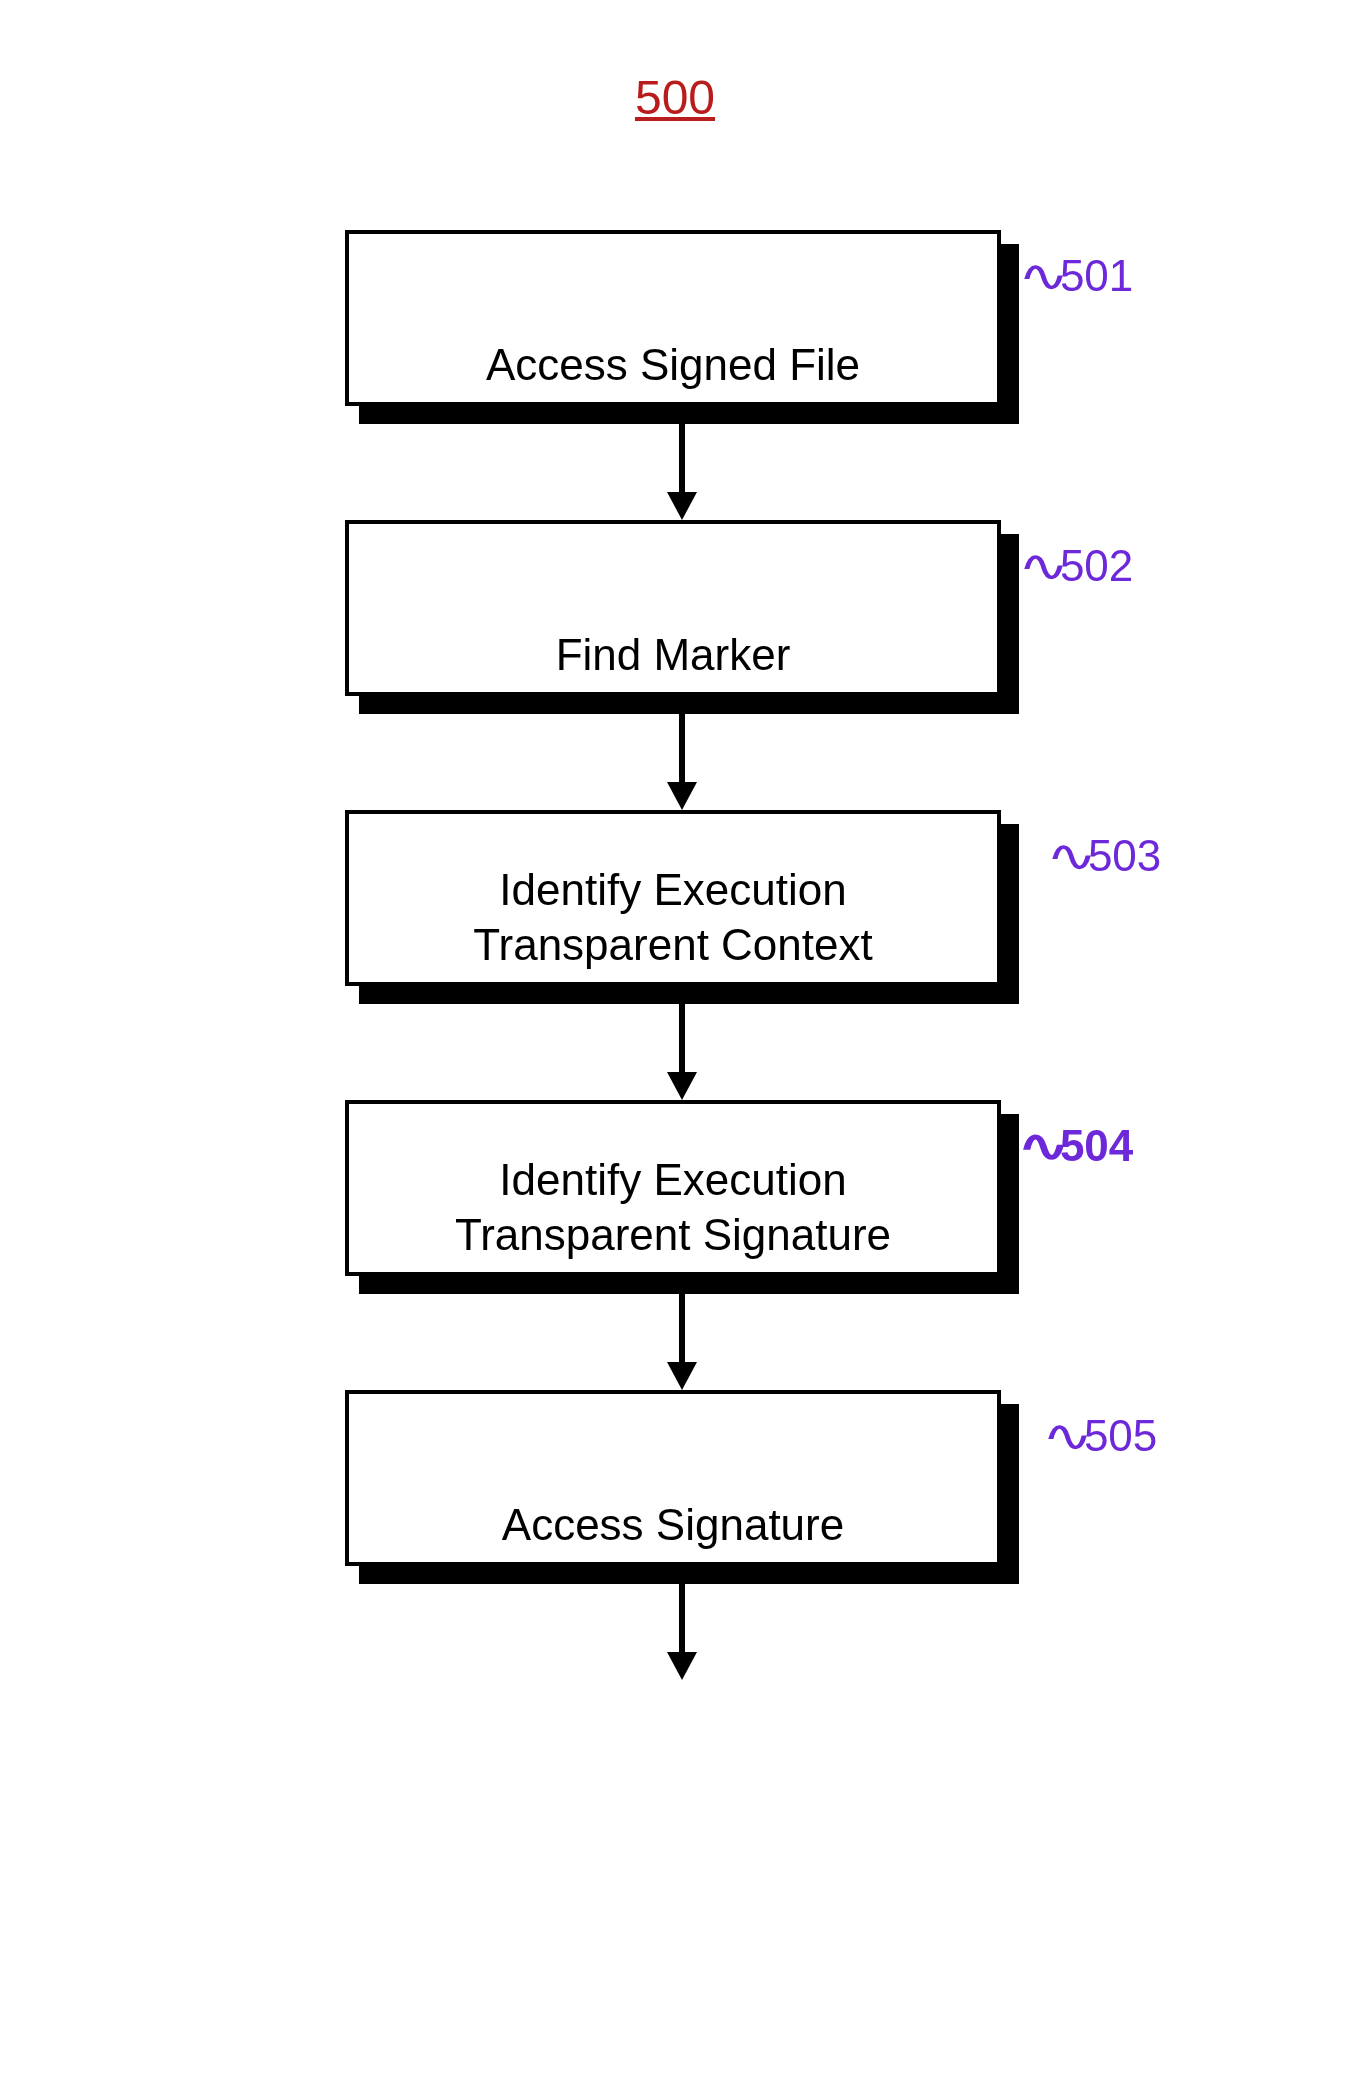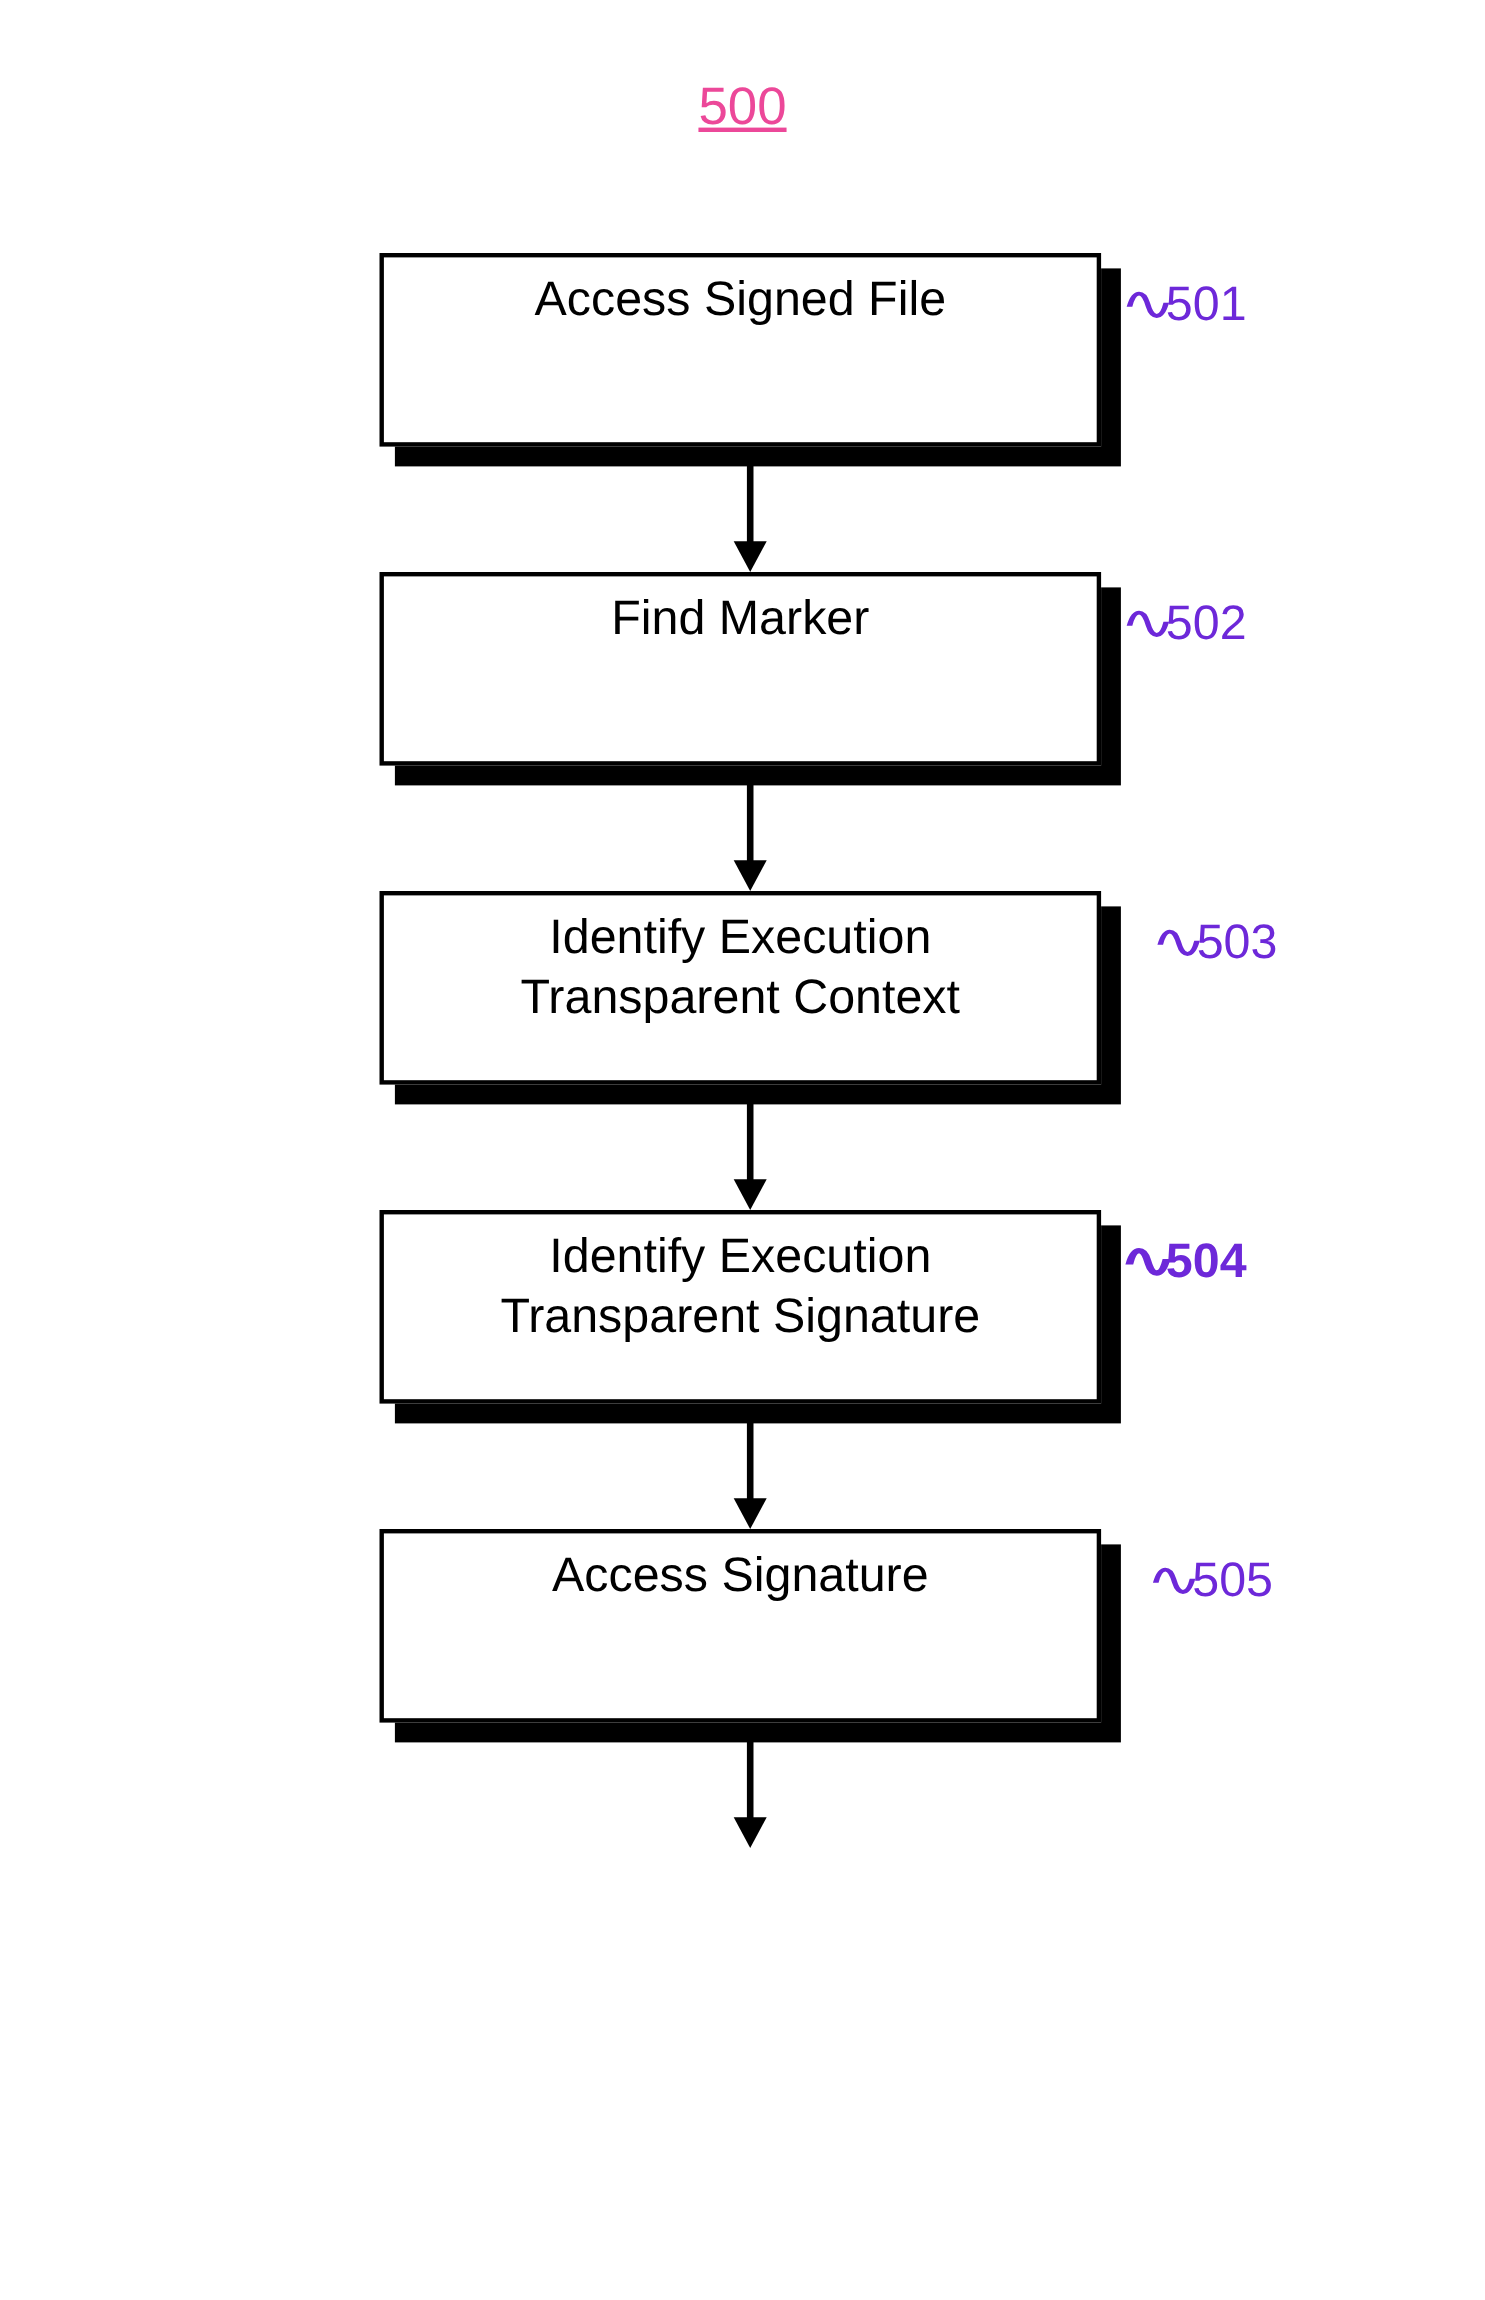--- a/index.html
+++ b/index.html
@@ -16,21 +16,21 @@
   }
   .figure-number {
     position: absolute;
     top: 70px;
     left: 0;
     width: 1350px;
     text-align: center;
     font-size: 48px;
     font-weight: normal;
     text-decoration: underline;
-    color: #ec4899;
+    color: #b91c1c;
   }
   .flow {
     position: absolute;
     top: 230px;
     left: 270px;
     width: 810px;
     display: flex;
     flex-direction: column;
     align-items: center;
   }
@@ -50,21 +50,21 @@
   .box {
     position: absolute;
     top: 0;
     left: 0;
     width: 656px;
     height: 176px;
     border: 4px solid #000;
     background: #fff;
     box-sizing: border-box;
     display: flex;
-    align-items: flex-start;
+    align-items: flex-end;
     justify-content: center;
     text-align: center;
     font-size: 44px;
     line-height: 1.25;
     padding: 10px 30px;
     color: #000;
   }
   .step-label {
     position: absolute;
     font-size: 44px;

